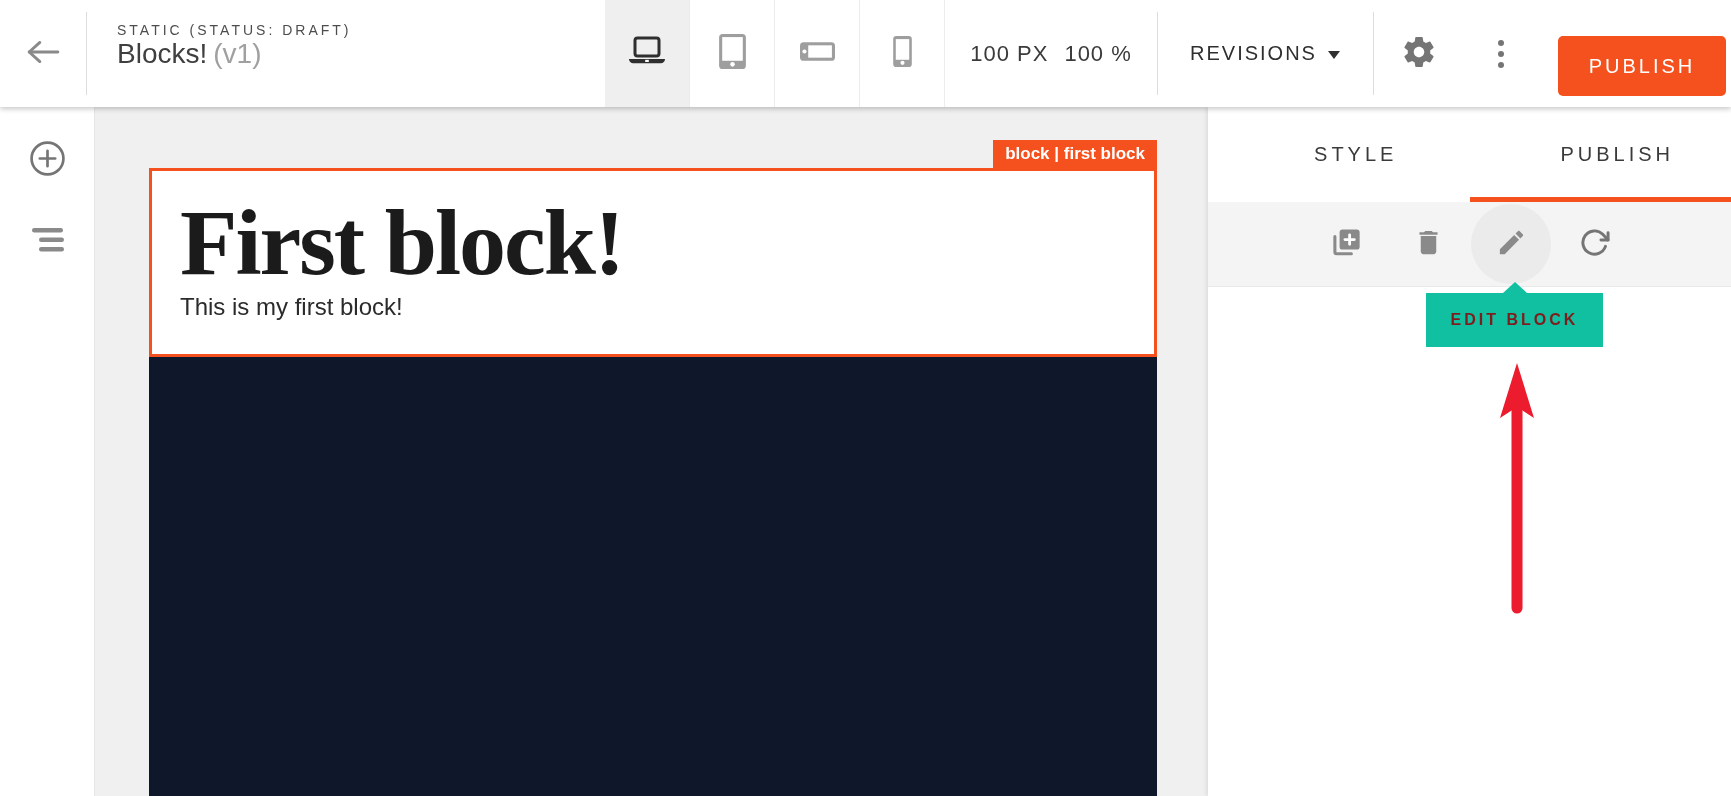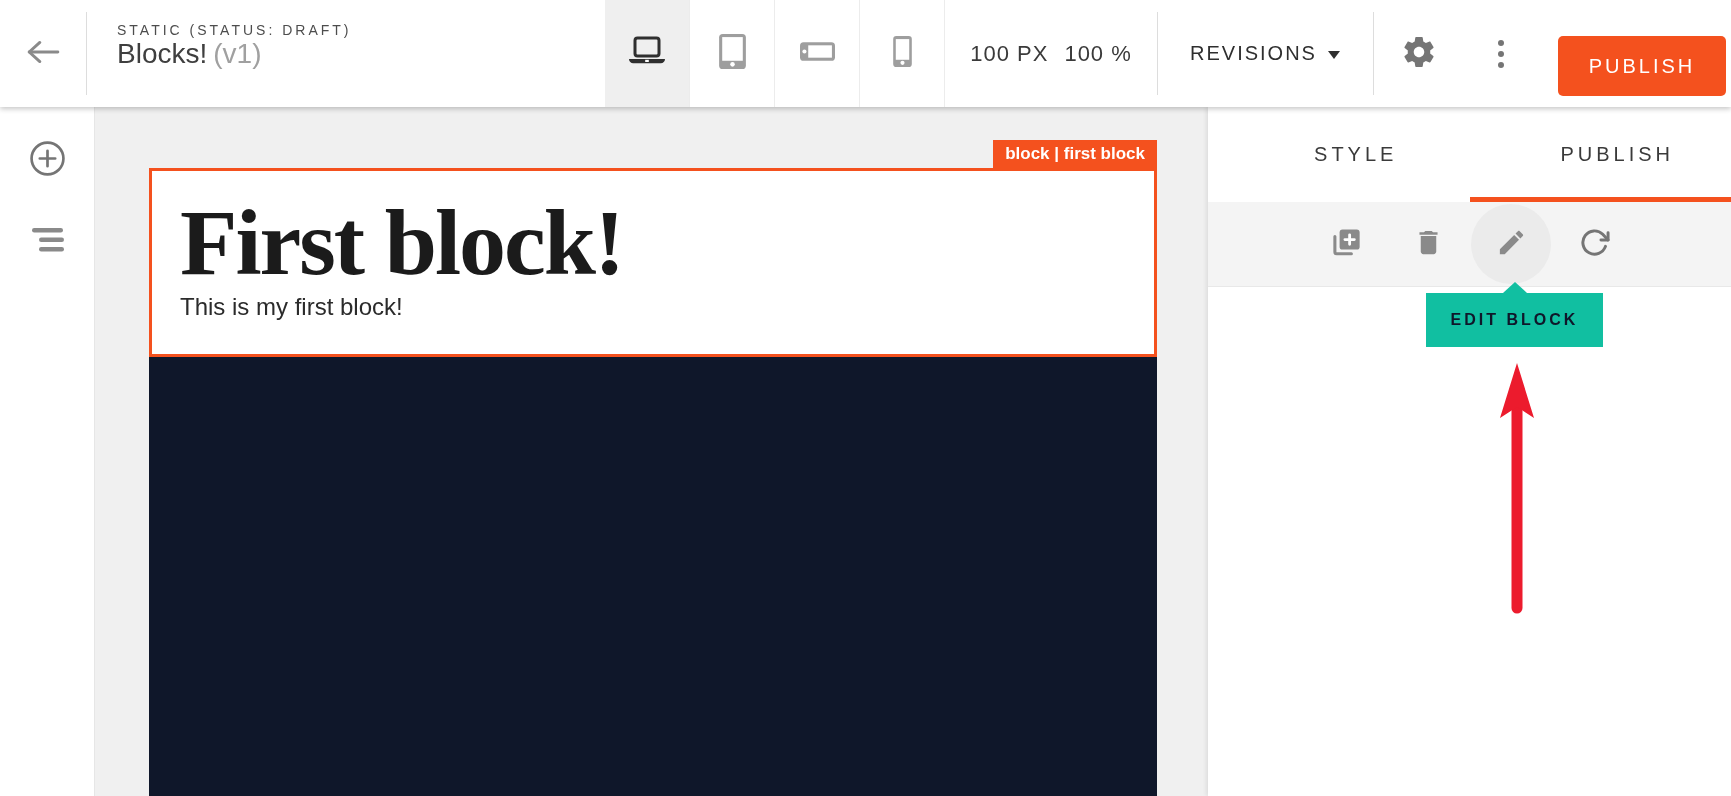--- a/index.html
+++ b/index.html
@@ -139,21 +139,21 @@
     display: flex; align-items: center; justify-content: center; cursor: pointer;
   }
   .tool-btn.highlight::before {
     content: ""; position: absolute; width: 80px; height: 80px;
     border-radius: 50%; background: #ebebeb; left: 1px; top: 2px;
   }
   .tool-btn svg { position: relative; }
 
   .tooltip {
     position: absolute; left: 218px; top: 186px; width: 177px; height: 54px;
-    background: #11bfa1; color: #0f172a;
+    background: #11bfa1; color: #7f1d1d;
     font-size: 16px; font-weight: bold; letter-spacing: 3px;
     display: flex; align-items: center; justify-content: center;
   }
   .tooltip::before {
     content: ""; position: absolute; top: -11px; left: 50%; margin-left: -12px;
     width: 0; height: 0;
     border-left: 12px solid transparent; border-right: 12px solid transparent;
     border-bottom: 11px solid #11bfa1;
   }
   .annotation-arrow { position: absolute; left: 285px; top: 252px; }

